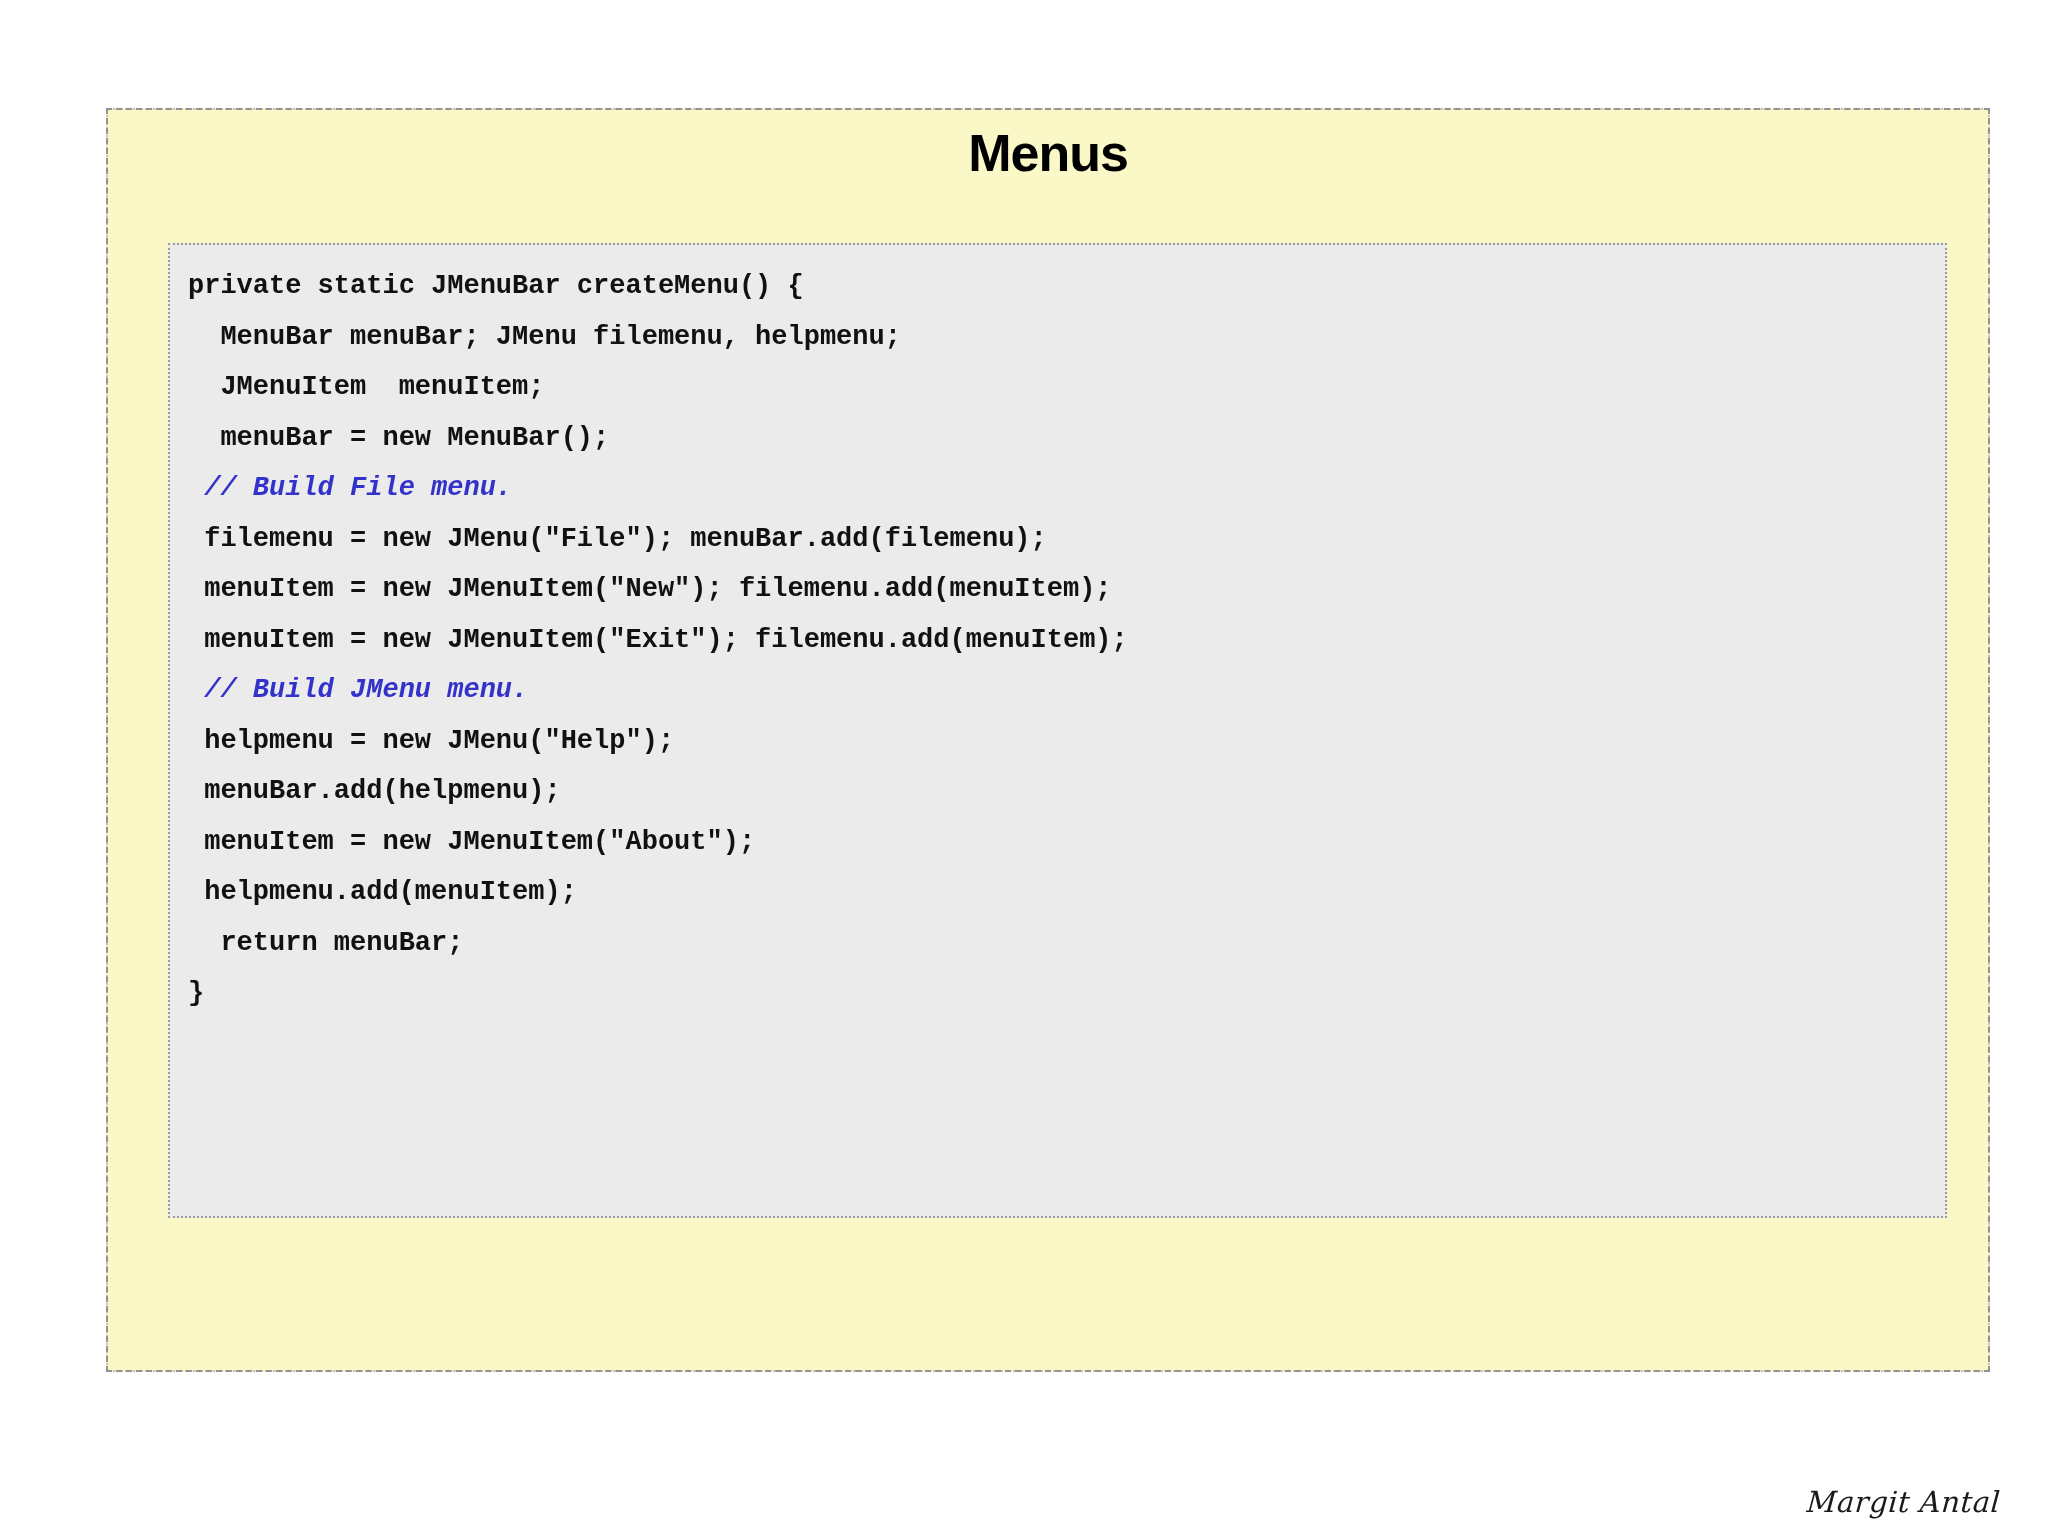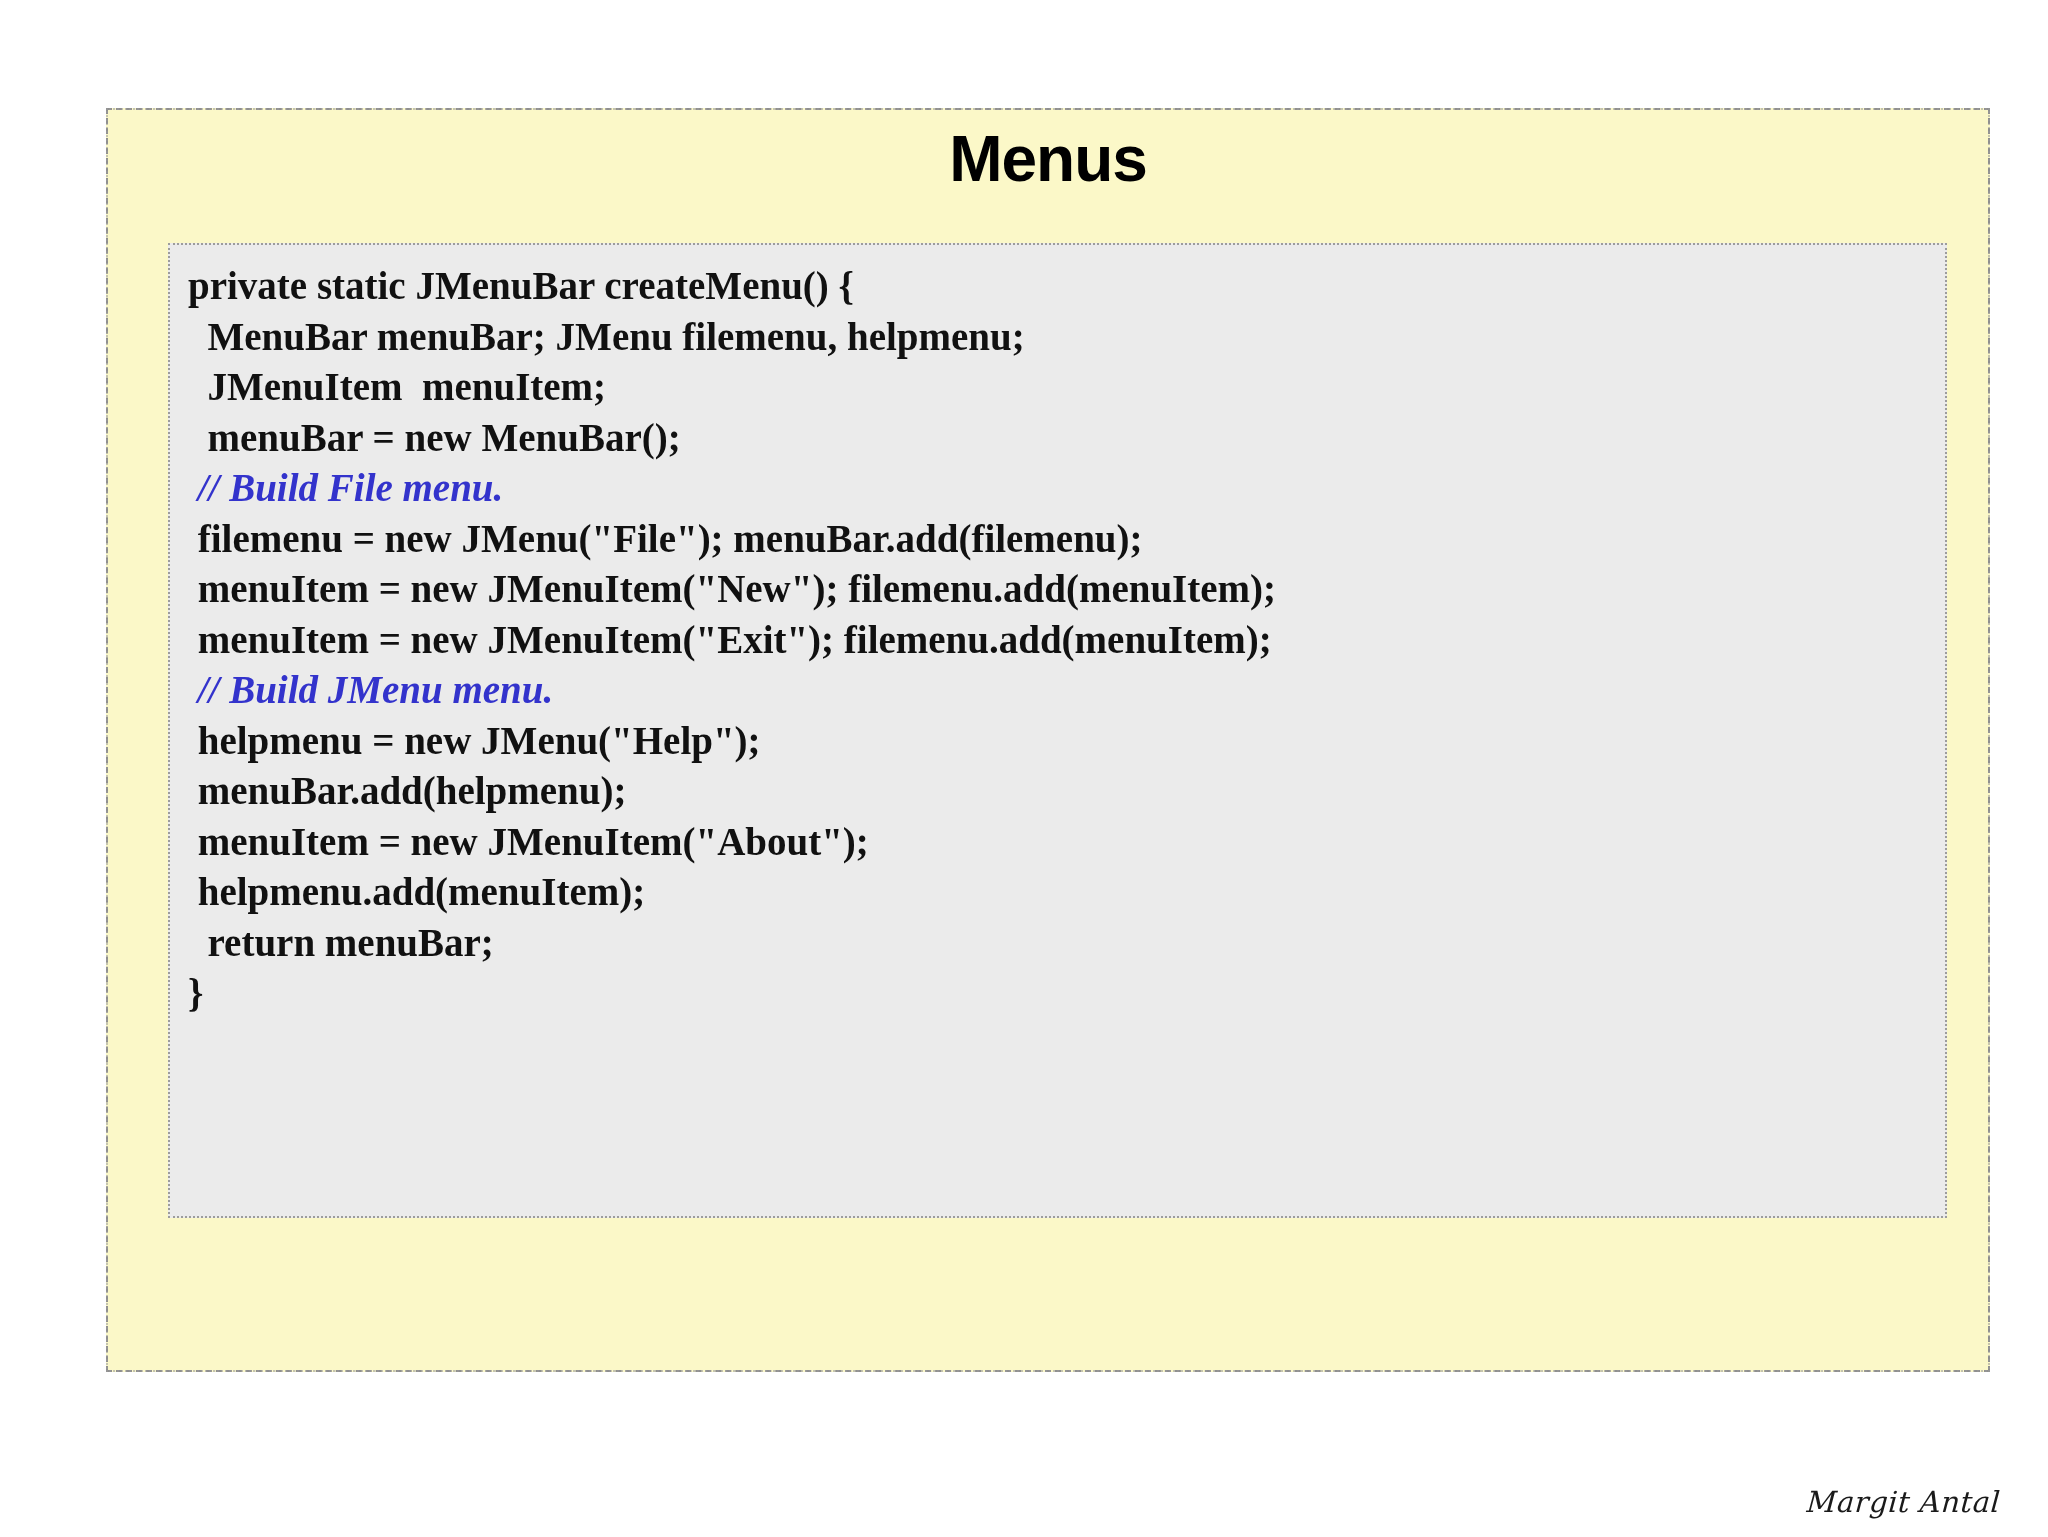--- a/index.html
+++ b/index.html
@@ -38,43 +38,43 @@
   }
 
   #slide-title {
     position: absolute;
     top: 16px;
     left: 0;
     width: 100%;
     text-align: center;
     font-family: "Liberation Sans", sans-serif;
     font-weight: bold;
-    font-size: 64px;
+    font-size: 52px;
     line-height: 1.05;
     color: #000000;
     letter-spacing: -1px;
   }
 
   
   #code-block {
     position: absolute;
     left: 60px;
     top: 133px;
     width: 1779px;
     height: 975px;
     background: #ebebeb;
     border: 2px dotted #9c9c9c;
     box-sizing: border-box;
     padding: 16px 0 0 18px;
   }
 
   .code-line {
-    font-family: Liberation Serif, serif;
+    font-family: Liberation Mono, monospace;
     font-weight: bold;
-    font-size: 39px;
+    font-size: 27px;
     line-height: 50.5px;
     color: #111111;
     white-space: pre;
     letter-spacing: 0px;
   }
 
   .comment {
     color: #3333cc;
     font-style: italic;
   }

